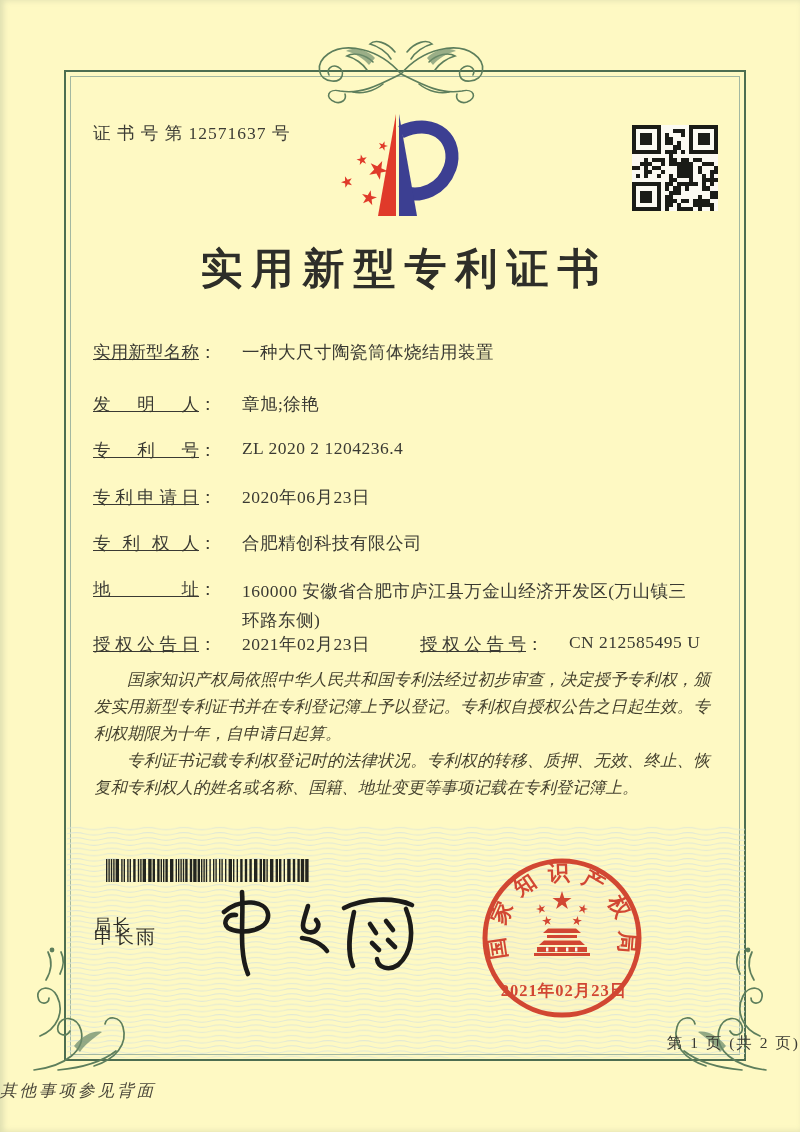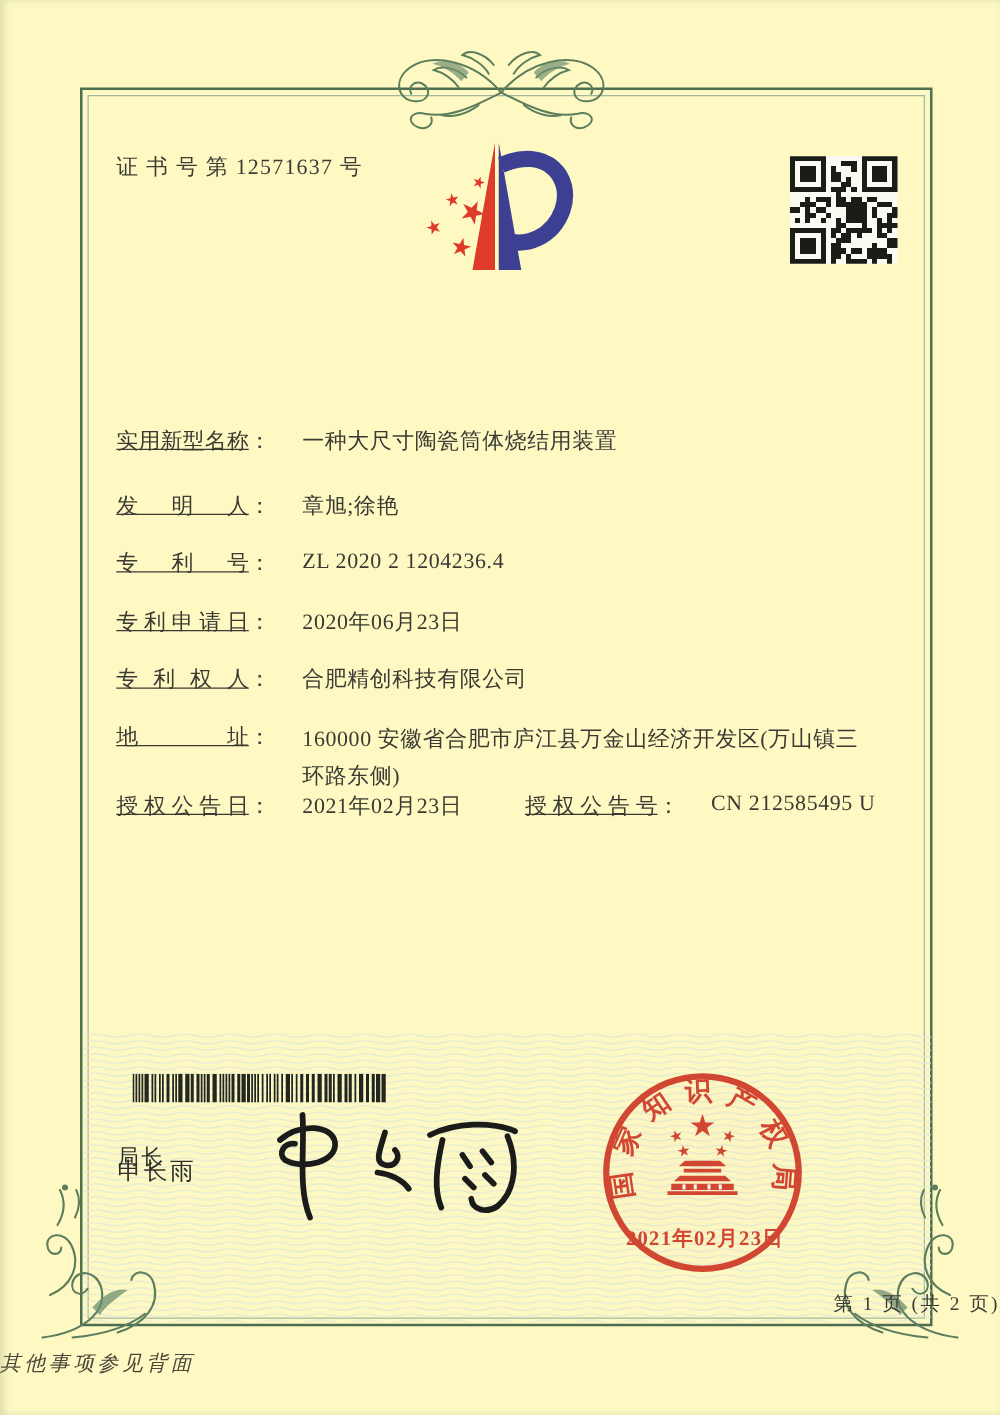--- a/index.html
+++ b/index.html
@@ -297,20 +297,21 @@
           <rect x="14" y="0" width="7" height="7"></rect>
           <rect x="15" y="1" width="5" height="5" fill="#fbfaf2"></rect>
           <rect x="16" y="2" width="3" height="3"></rect>
           <rect x="0" y="14" width="7" height="7"></rect>
           <rect x="1" y="15" width="5" height="5" fill="#fbfaf2"></rect>
           <rect x="2" y="16" width="3" height="3"></rect>
         </g>
     </svg>
   </div>
 
+  <h1 class="title">实用新型专利证书</h1>
 
   <div class="fields">
     <div class="frow" style="top:340px">
       <span class="lbl">实用新型名称</span><span class="colon">：</span>
       <span class="val">一种大尺寸陶瓷筒体烧结用装置</span>
     </div>
     <div class="frow" style="top:392px">
       <span class="lbl">发明人</span><span class="colon">：</span>
       <span class="val">章旭;徐艳</span>
     </div>
@@ -333,20 +334,24 @@
     <div class="frow" style="top:632px">
       <span class="lbl">授权公告日</span><span class="colon">：</span>
       <span class="val">2021年02月23日</span>
       <span class="pair2">
         <span class="lbl">授权公告号</span><span class="colon">：</span>
         <span class="val">CN 212585495 U</span>
       </span>
     </div>
   </div>
 
+  <div class="legal">
+    <p>国家知识产权局依照中华人民共和国专利法经过初步审查，决定授予专利权，颁发实用新型专利证书并在专利登记簿上予以登记。专利权自授权公告之日起生效。专利权期限为十年，自申请日起算。</p>
+    <p>专利证书记载专利权登记时的法律状况。专利权的转移、质押、无效、终止、恢复和专利权人的姓名或名称、国籍、地址变更等事项记载在专利登记簿上。</p>
+  </div>
 
   <div class="barcode">
     <svg width="204" height="23">
         <g id="bars" fill="#23251f">
           <rect x="0" y="0" width="1.4" height="23"></rect>
           <rect x="2.4" y="0" width="1.4" height="23"></rect>
           <rect x="4.8" y="0" width="1.4" height="23"></rect>
           <rect x="7.199999999999999" y="0" width="1.4" height="23"></rect>
           <rect x="9.6" y="0" width="3.4" height="23"></rect>
           <rect x="15.2" y="0" width="1.4" height="23"></rect>

